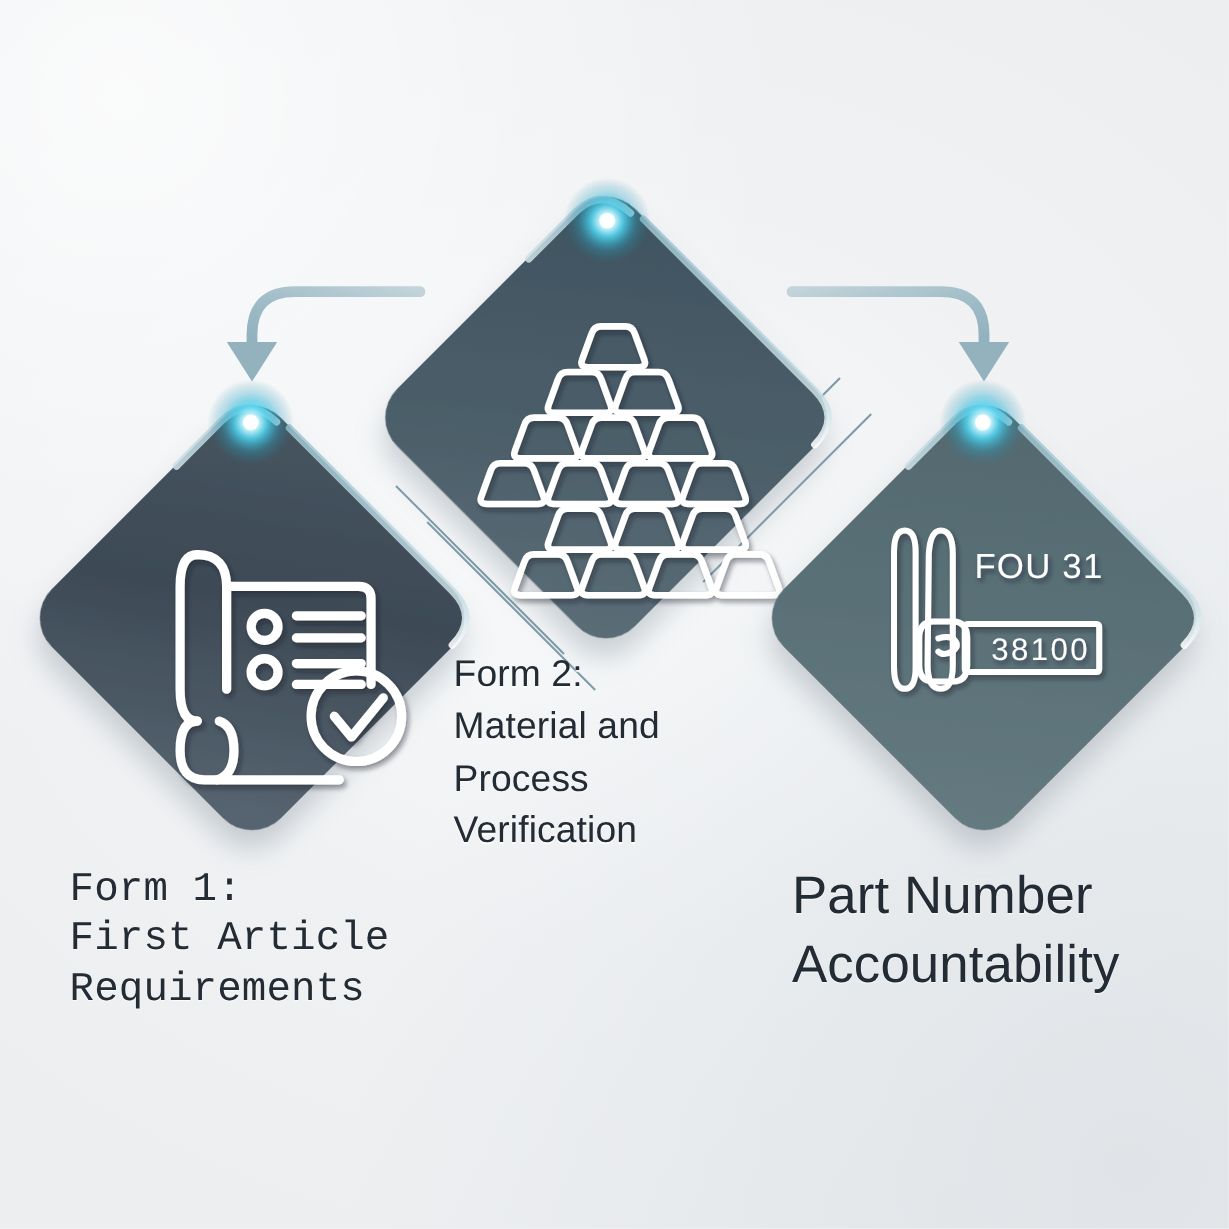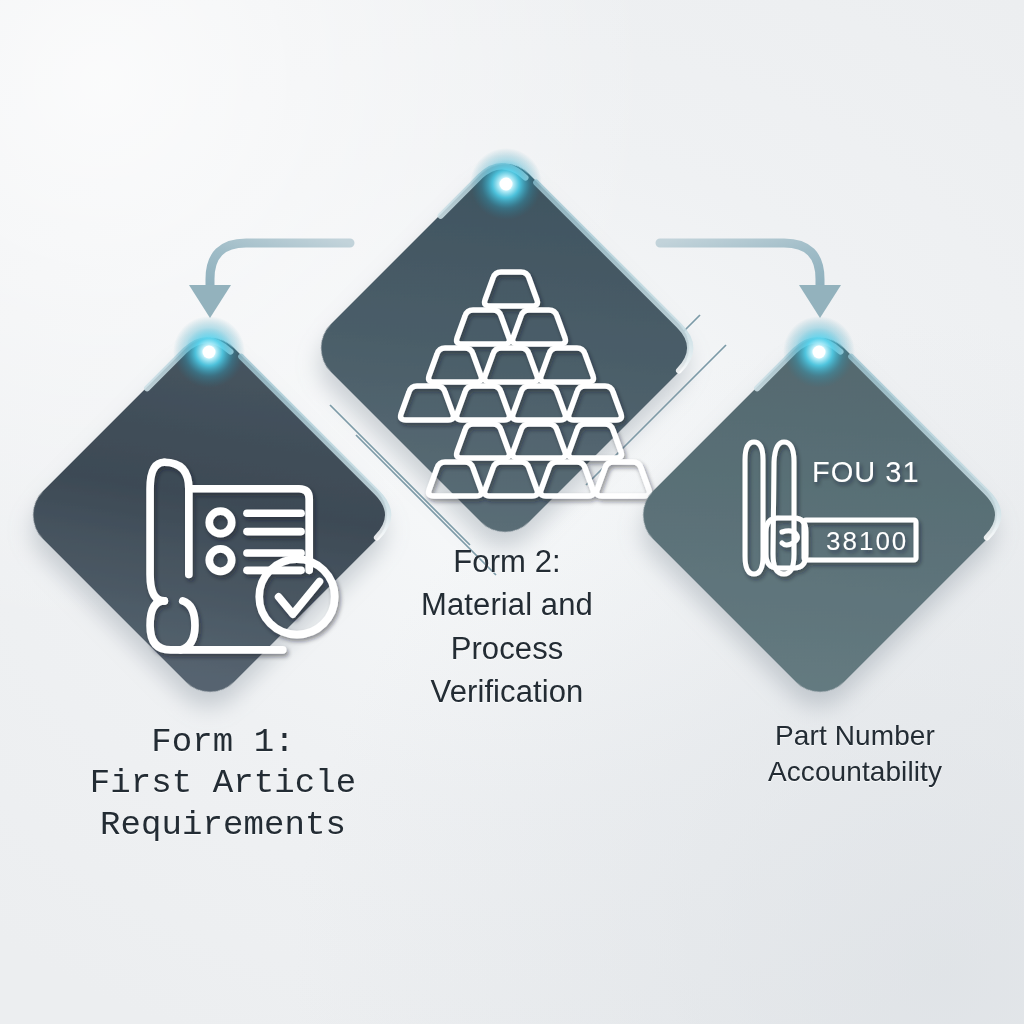--- a/index.html
+++ b/index.html
@@ -44,45 +44,45 @@
     height: 1024px;
   }
   .svg-connect { z-index: 2; }
   .svg-nodes   { z-index: 4; }
 
   
   .node-label {
     position: absolute;
     z-index: 6;
     color: #232c34;
-    text-align: center;
+    text-align: left;
     line-height: 1.22;
     letter-spacing: 0.1px;
     white-space: pre-line;
     text-shadow: 0 1px 1px rgba(255,255,255,0.85);
   }
   #label-form1 {
     left: 58px;
     top: 722px;
     width: 330px;
     font-size: 34px;
     font-family: Liberation Mono, monospace;
   }
   #label-form2 {
     left: 378px;
     top: 540px;
     width: 258px;
     font-size: 31px;
     line-height: 1.40;
   }
   #label-form3 {
-    left: 700px;
+    left: 660px;
     top: 718px;
     width: 310px;
-    font-size: 28px;
+    font-size: 44px;
     line-height: 1.30;
   }
 </style>
 </head>
 <body>
 
 <div id="stage">
 
   <svg class="svg-layer svg-connect" viewBox="0 0 1024 1024">
     <defs>

